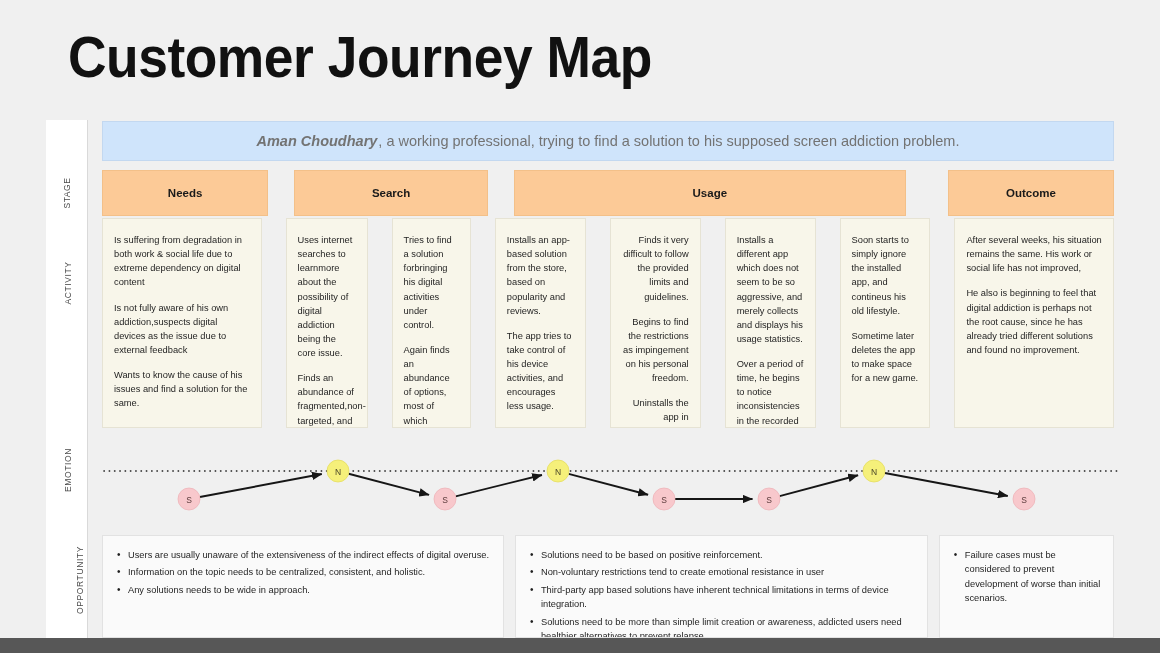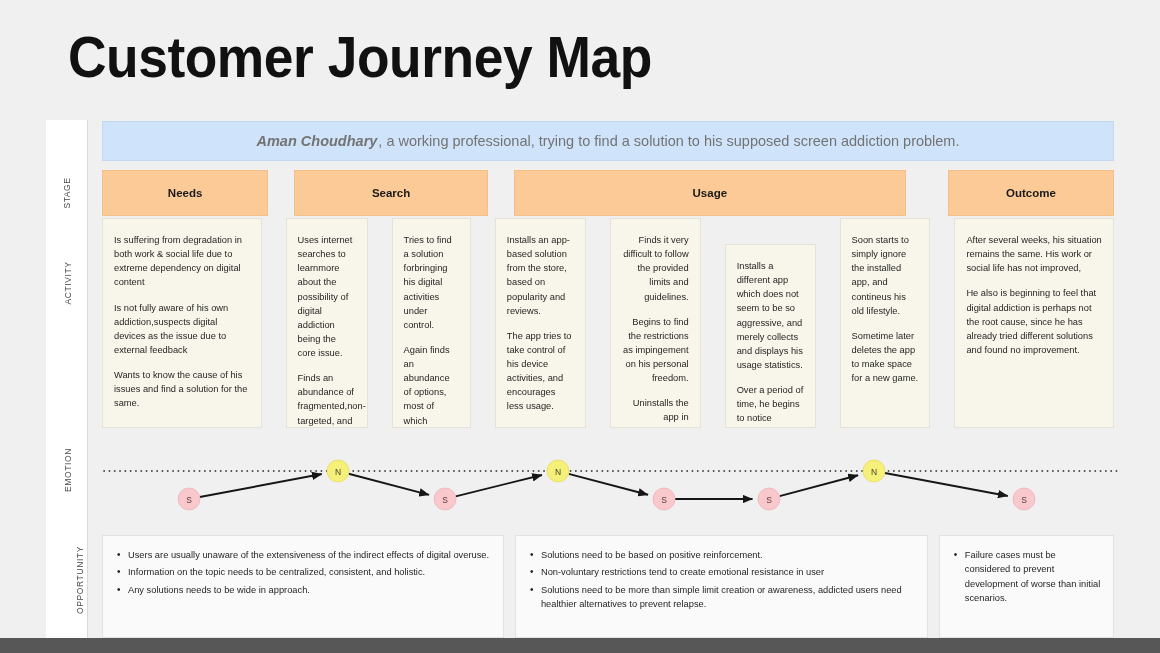--- a/index.html
+++ b/index.html
@@ -269,21 +269,21 @@
           </div>
           <div class="activity-card" style="width: 99px;">
             <p>Installs an app-based solution from the store, based on popularity and reviews.</p>
             <p>The app tries to take control of his device activities, and encourages less usage.</p>
           </div>
           <div class="activity-card" style="width: 99px; text-align: right;">
             <p>Finds it very difficult to follow the provided limits and guidelines.</p>
             <p>Begins to find the restrictions as impingement on his personal freedom.</p>
             <p>Uninstalls the app in annoyance.</p>
           </div>
-          <div class="activity-card" style="width: 99px; margin-top: 26px;">
+          <div class="activity-card" style="width: 99px;">
             <p>Installs a different app which does not seem to be so aggressive, and merely collects and displays his usage statistics.</p>
             <p>Over a period of time, he begins to notice inconsistencies in the recorded statistics.</p>
           </div>
           <div class="activity-card" style="width: 99px;">
             <p>Soon starts to simply ignore the installed app, and contineus his old lifestyle.</p>
             <p>Sometime later deletes the app to make space for a new game.</p>
           </div>
           <div class="activity-card" style="width: 176px;">
             <p>After several weeks, his situation remains the same. His work or social life has not improved,</p>
             <p>He also is beginning to feel that digital addiction is perhaps not the root cause, since he has already tried different solutions and found no improvement.</p>
@@ -345,20 +345,21 @@
             <ul>
               <li>Users are usually unaware of the extensiveness of the indirect effects of digital overuse.</li>
               <li>Information on the topic needs to be centralized, consistent, and holistic.</li>
               <li>Any solutions needs to be wide in approach.</li>
             </ul>
           </div>
           <div class="opp-card" style="width: 415px;">
             <ul>
               <li>Solutions need to be based on positive reinforcement.</li>
               <li>Non-voluntary restrictions tend to create emotional resistance in user</li>
+              <li>Third-party app based solutions have inherent technical limitations in terms of device integration.</li>
               <li>Solutions need to be more than simple limit creation or awareness, addicted users need healthier alternatives to prevent relapse.</li>
             </ul>
           </div>
           <div class="opp-card" style="width: 176px;">
             <ul>
               <li>Failure cases must be considered to prevent development of worse than initial scenarios.</li>
             </ul>
           </div>
         </div>
 

